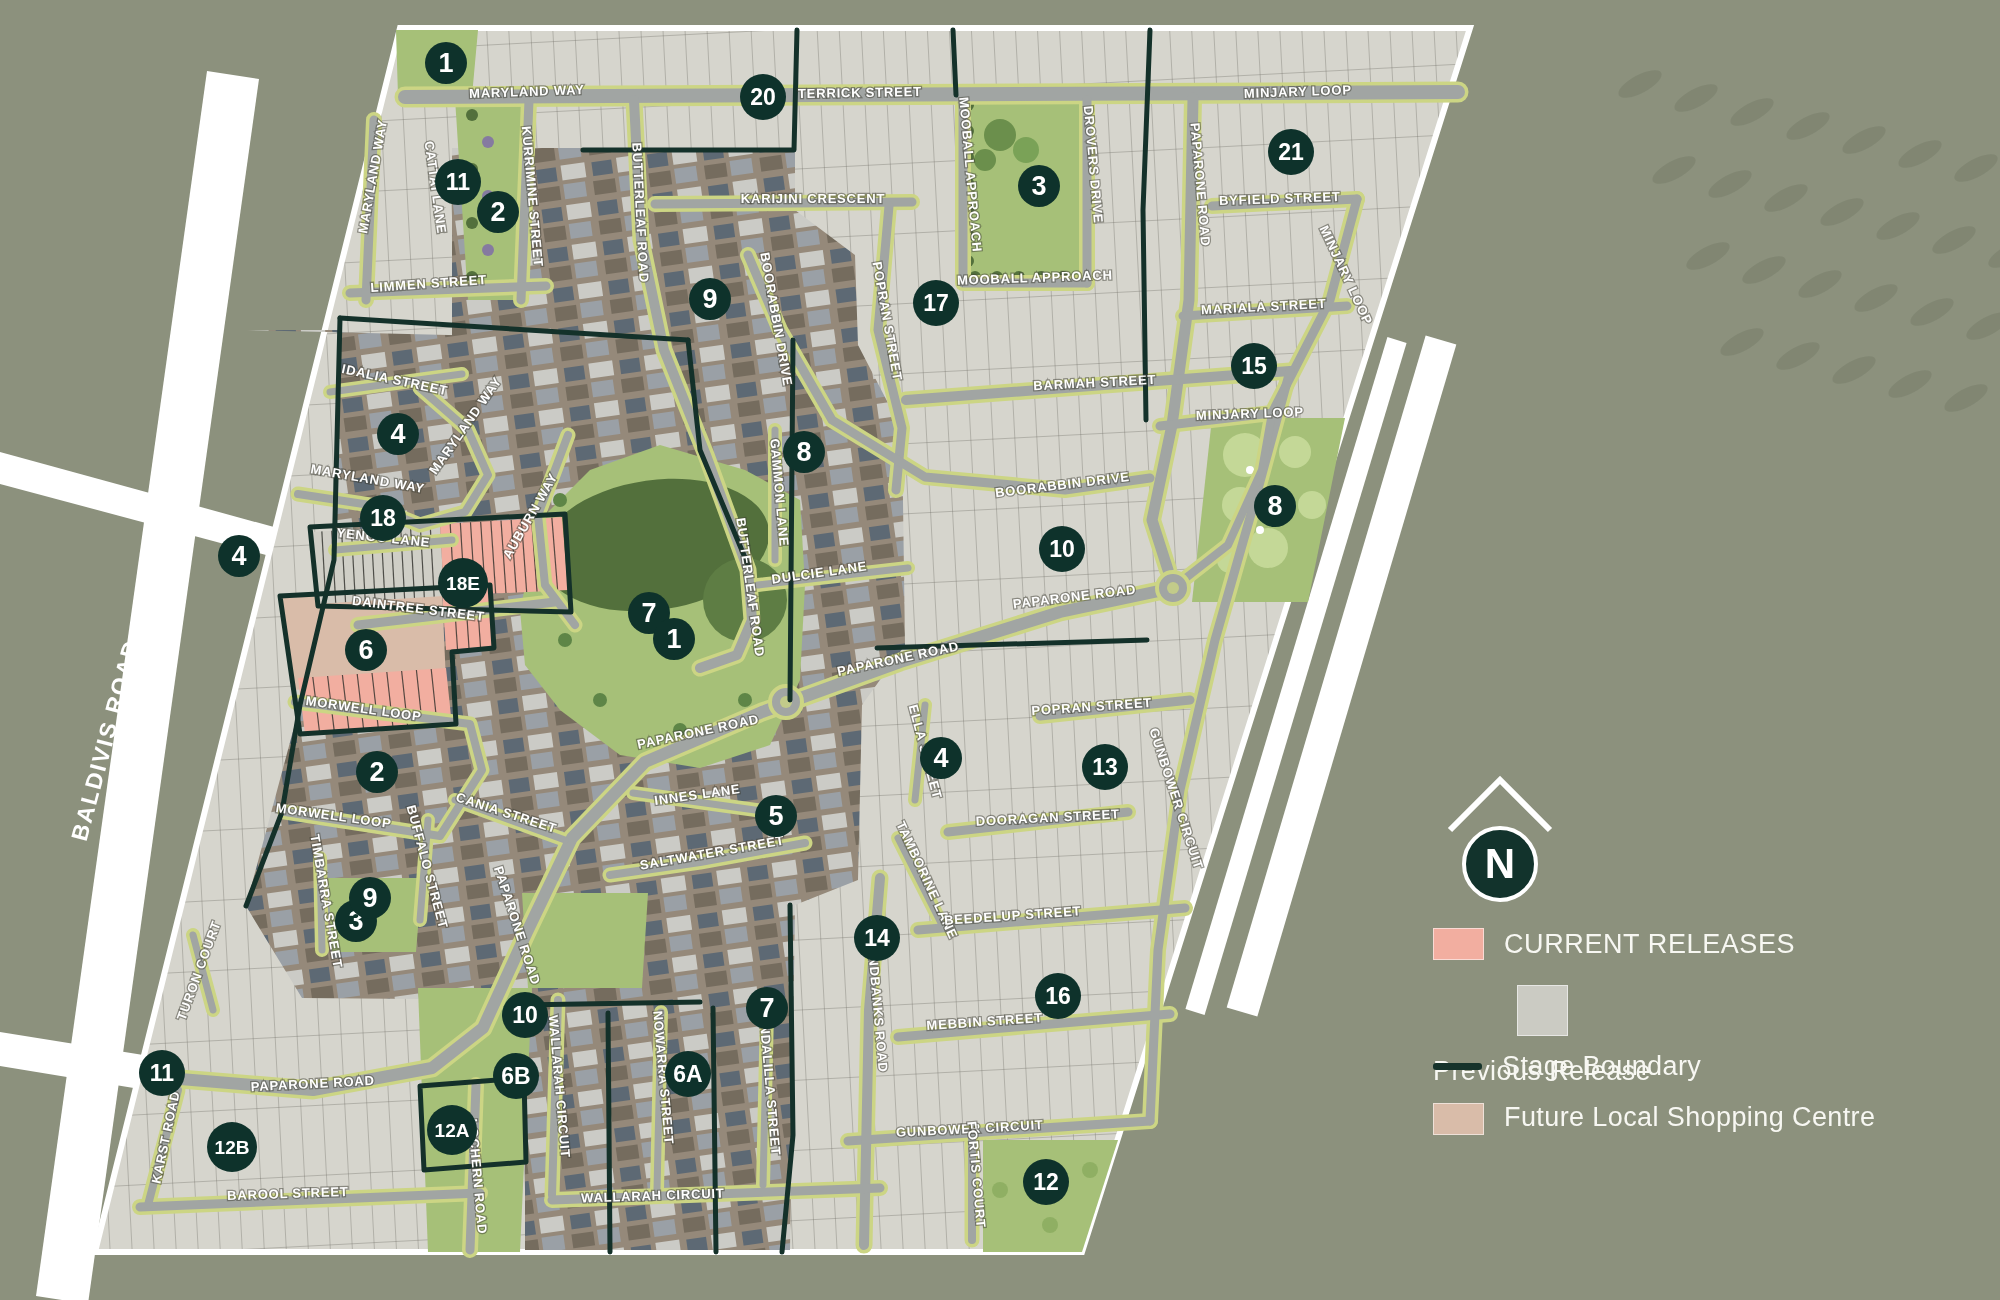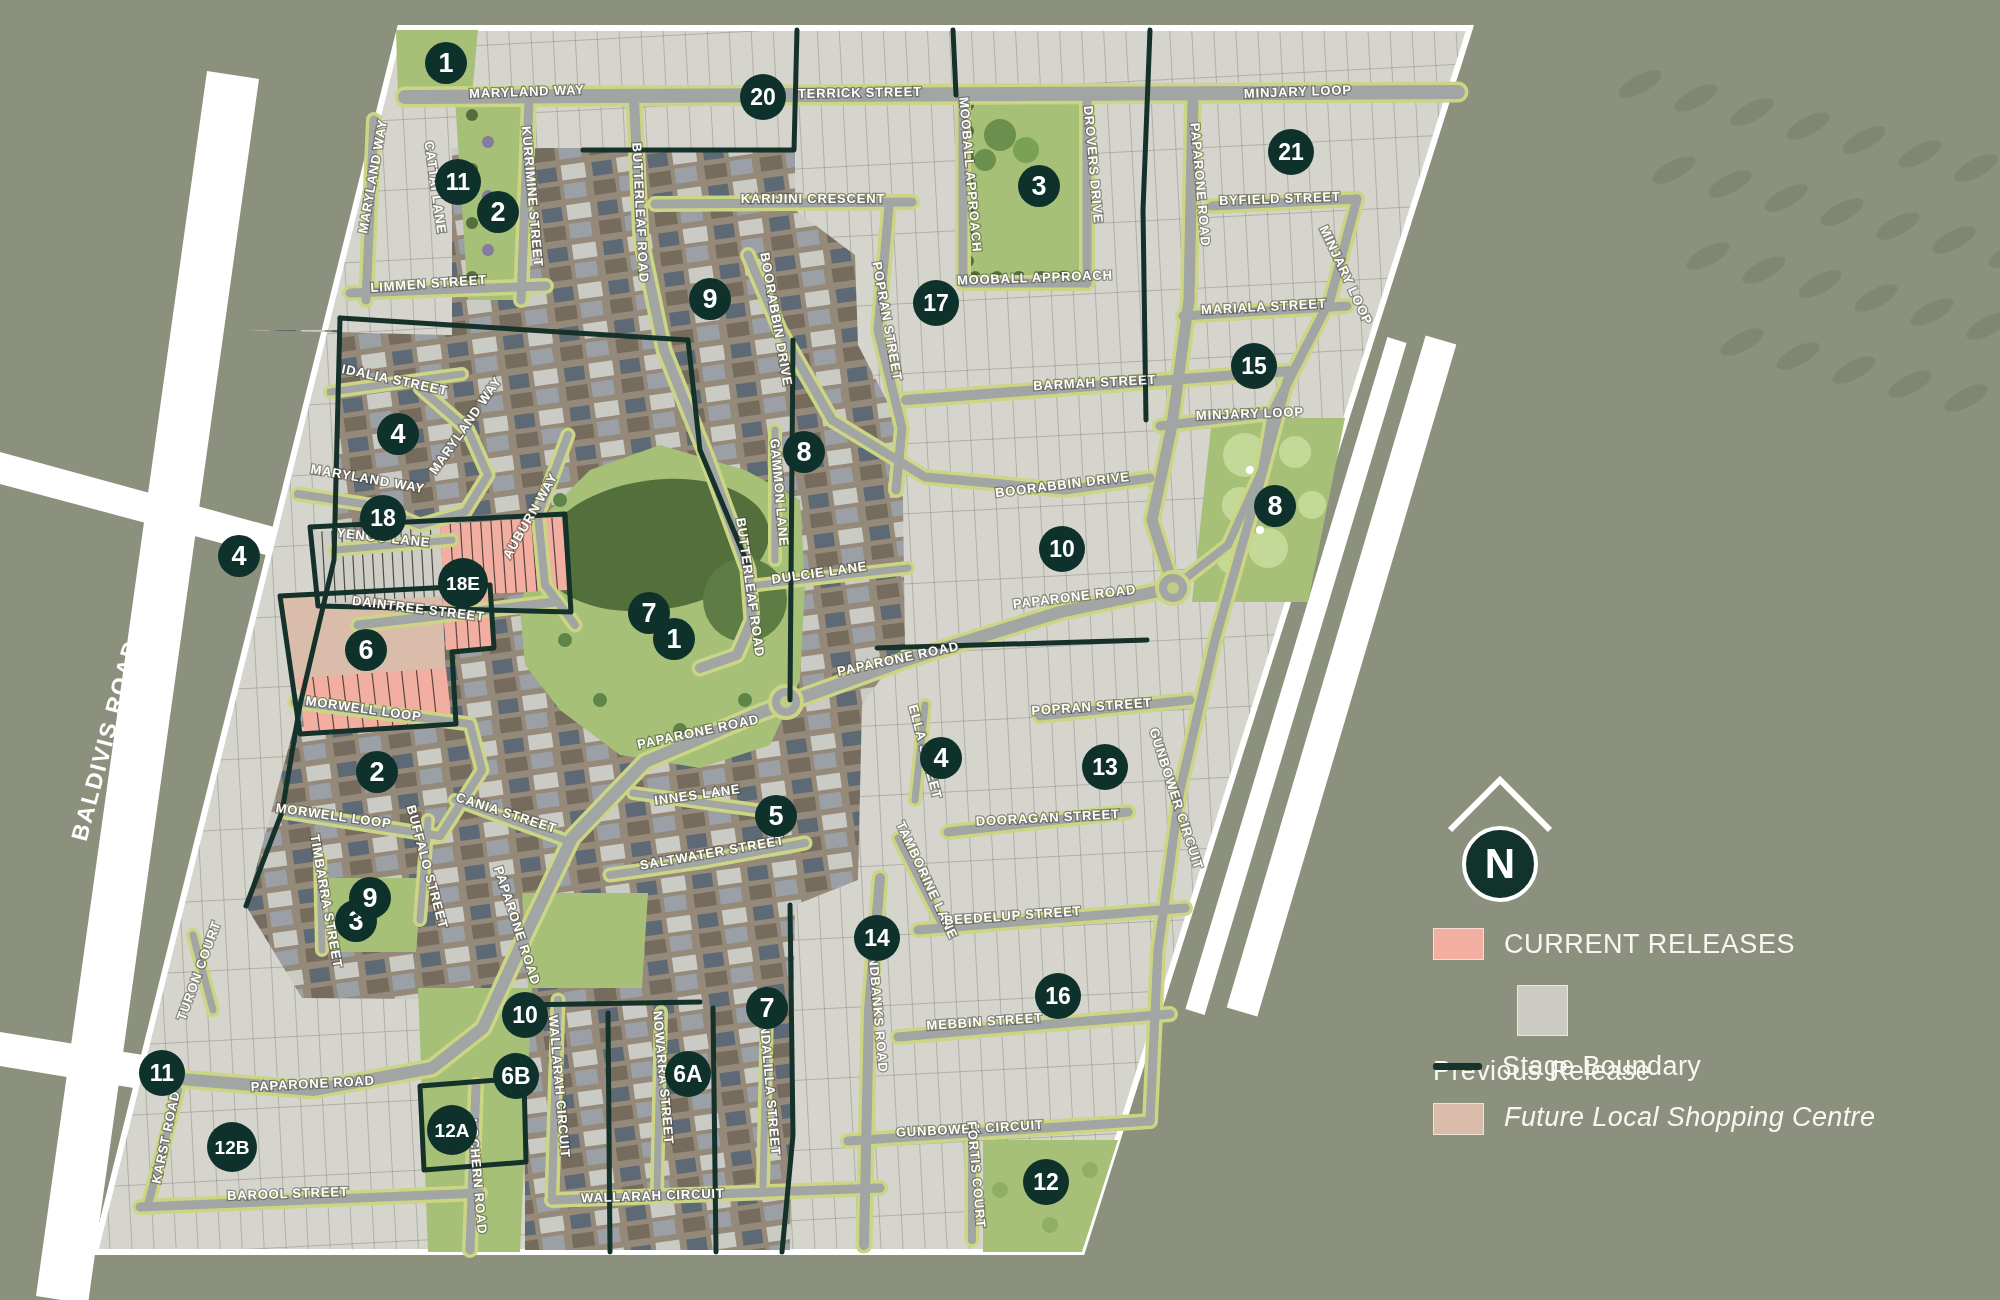--- a/index.html
+++ b/index.html
@@ -5,21 +5,21 @@
   html,body{margin:0;padding:0;width:2000px;height:1300px;overflow:hidden;
     font-family:"Liberation Sans",sans-serif;background:#8C917D;}
   #stage-wrap{position:relative;width:2000px;height:1300px;}
   #plan{position:absolute;left:0;top:0;}
   
   .legend{position:absolute;left:1433px;top:925px;width:560px;color:#F7F7F2;}
   .legend-row{position:absolute;left:0;display:flex;align-items:center;gap:20px;height:38px;}
   .legend-row.r0{top:0;}
   .legend-row.r1{top:60px;flex-direction:column;}
   .legend-row.r2{top:122px;}
-  .legend-row.r3{top:172px;align-items:flex-start;font-style:italic;}
+  .legend-row.r3{top:172px;align-items:flex-start;}
   .swatch{width:49px;height:30px;flex:0 0 49px;border:1px solid rgba(255,255,255,.55);}
   .swatch.line{height:7px;border:none;border-radius:3px;margin-top:0;}
   .legend-label{font-size:27px;line-height:30px;letter-spacing:.4px;white-space:nowrap;}
   .legend-label.caps{letter-spacing:.6px;}
   .legend-label.two-line span{display:block;line-height:41px;}
   .legend-row.r2 .swatch{align-self:center;}
   .legend-row.r3 .swatch{margin-top:6px;}
   
   .compass{position:absolute;left:1440px;top:774px;width:120px;height:134px;}
 </style>

